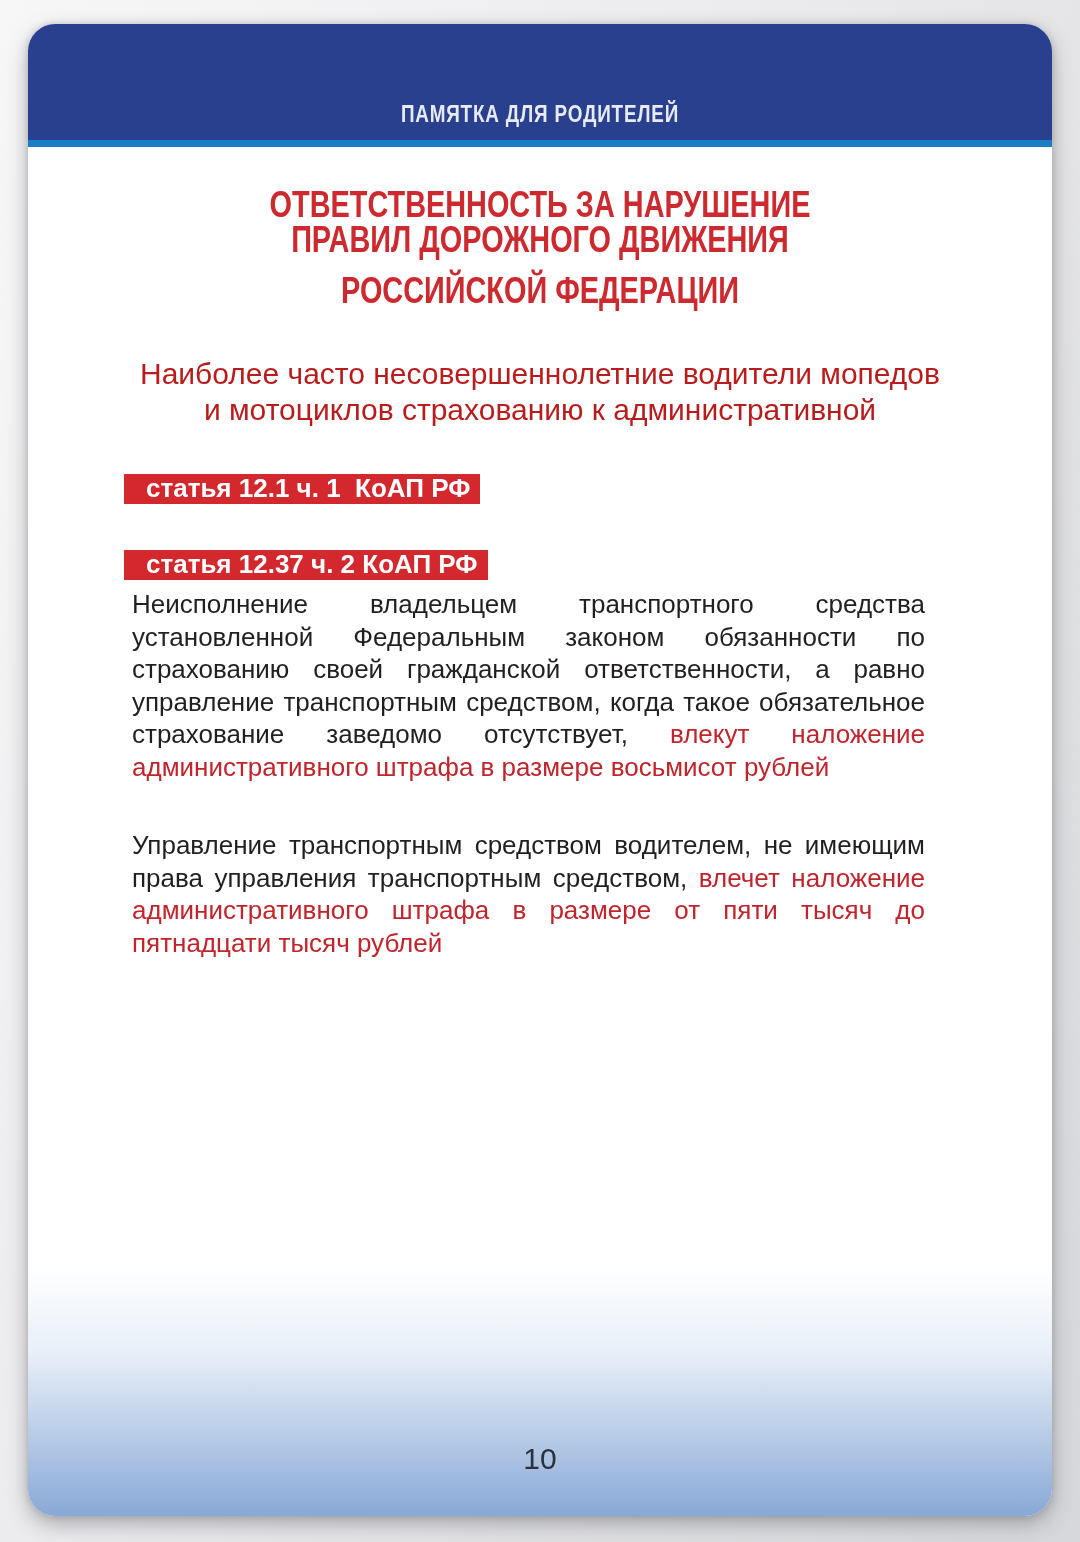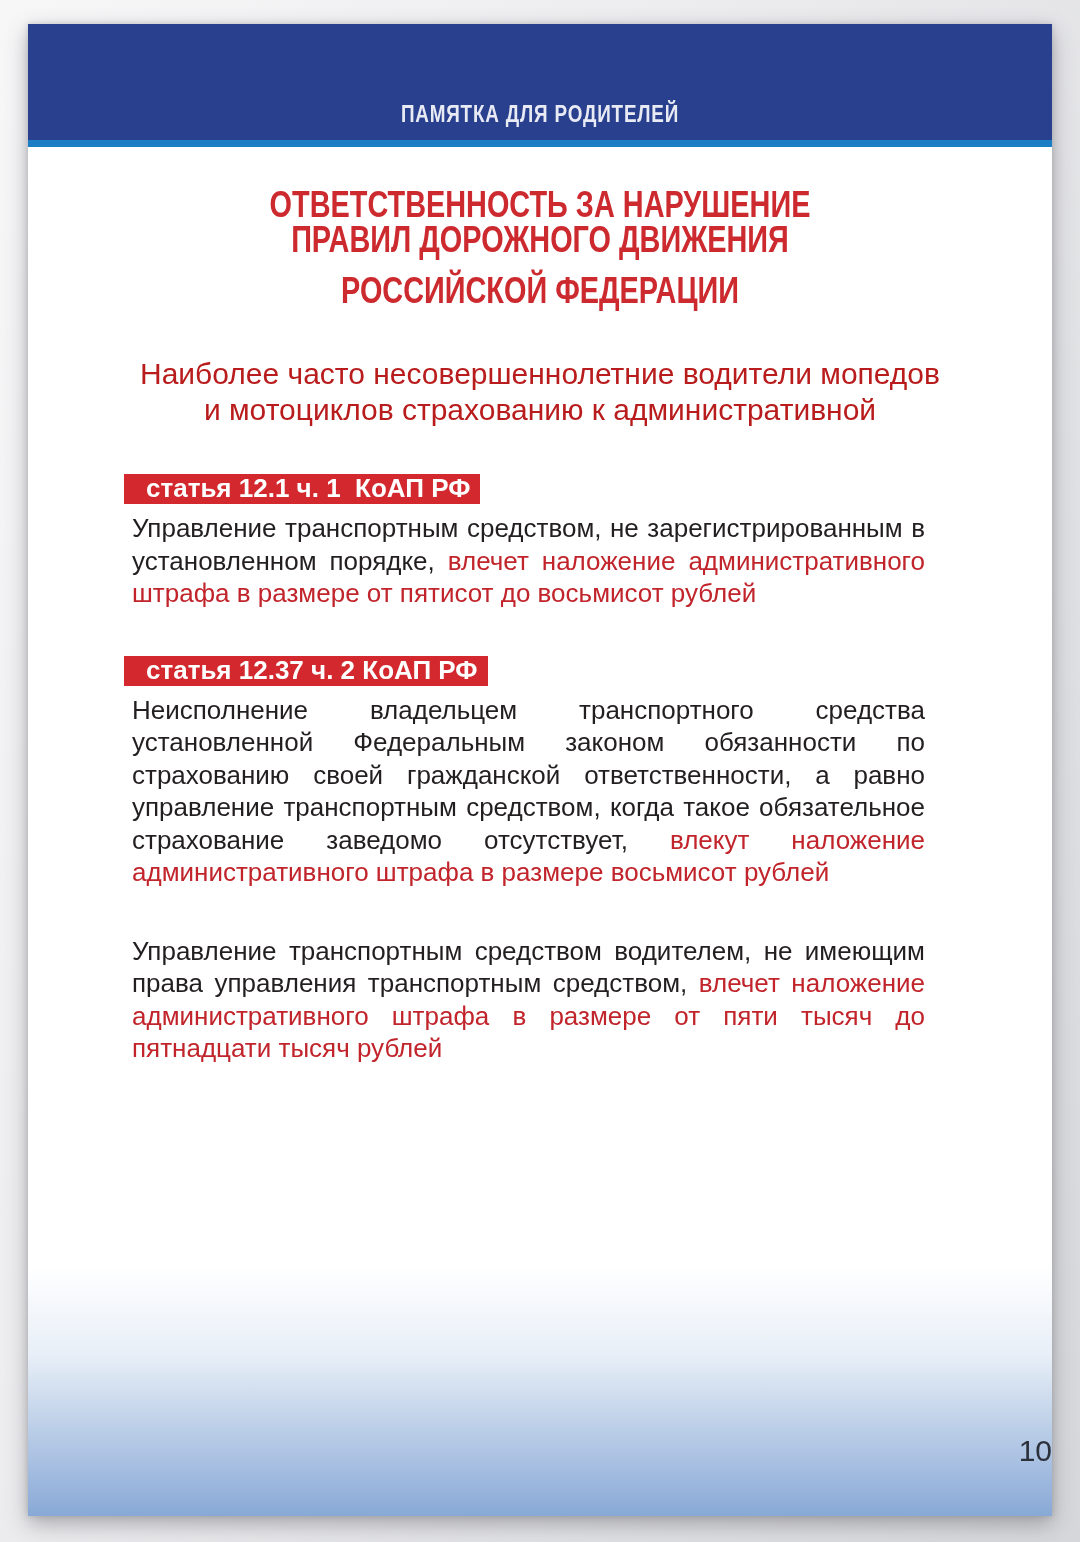--- a/index.html
+++ b/index.html
@@ -18,20 +18,21 @@
   }
   .page {
     position: absolute;
     left: 28px;
     top: 24px;
     width: 1024px;
     height: 1492px;
     background: #ffffff;
     box-shadow: 0 8px 20px rgba(90, 92, 100, 0.45), 0 0 6px rgba(90, 92, 100, 0.25);
     overflow: hidden;
+    border-radius: 27px;
   }
   
   .header-bar {
     position: relative;
     height: 116px;
     background: #29408f;
     border-bottom: 7px solid #1b7ec5;
   }
   .header-title {
     position: absolute;
@@ -109,23 +110,23 @@
       rgba(255,255,255,0) 0%,
       rgba(214,226,241,0.55) 35%,
       #c3d4ea 60%,
       #a3bce0 82%,
       #88a9d6 100%);
     pointer-events: none;
   }
   .page-number {
     position: absolute;
     left: 0;
-    bottom: 48px;
+    bottom: 40px;
     width: 100%;
-    text-align: right;
+    text-align: center;
     font-size: 30px;
     color: #2b303a;
   }
 </style>
 </head>
 <body>
 
 <div class="canvas">
   <div class="page">
 
@@ -141,21 +142,20 @@
 
     <div class="intro">
       <div>Наиболее часто несовершеннолетние водители мопедов</div>
       <div>и мотоциклов страхованию к административной</div>
     </div>
 
     <div class="content">
 
       <section class="law-section">
         <div class="badge">статья 12.1 ч. 1  КоАП РФ</div>
-        <p class="body-text"><span>Управление транспортным средством, не зарегистрированным в установленном порядке, </span><span class="red">влечет наложение административного штрафа в размере от пятисот до восьмисот рублей</span></p>
       </section>
 
       <section class="law-section">
         <div class="badge">статья 12.37 ч. 2 КоАП РФ</div>
         <p class="body-text"><span>Неисполнение владельцем транспортного средства установленной Федеральным законом обязанности по страхованию своей гражданской ответственности, а равно управление транспортным средством, когда такое обязательное страхование заведомо отсутствует, </span><span class="red">влекут наложение административного штрафа в размере восьмисот рублей</span></p>
       </section>
 
 
       <section class="law-section">
         <p class="body-text"><span>Управление транспортным средством водителем, не имеющим права управления транспортным средством, </span><span class="red">влечет наложение административного штрафа в размере от пяти тысяч до пятнадцати тысяч рублей</span></p>

